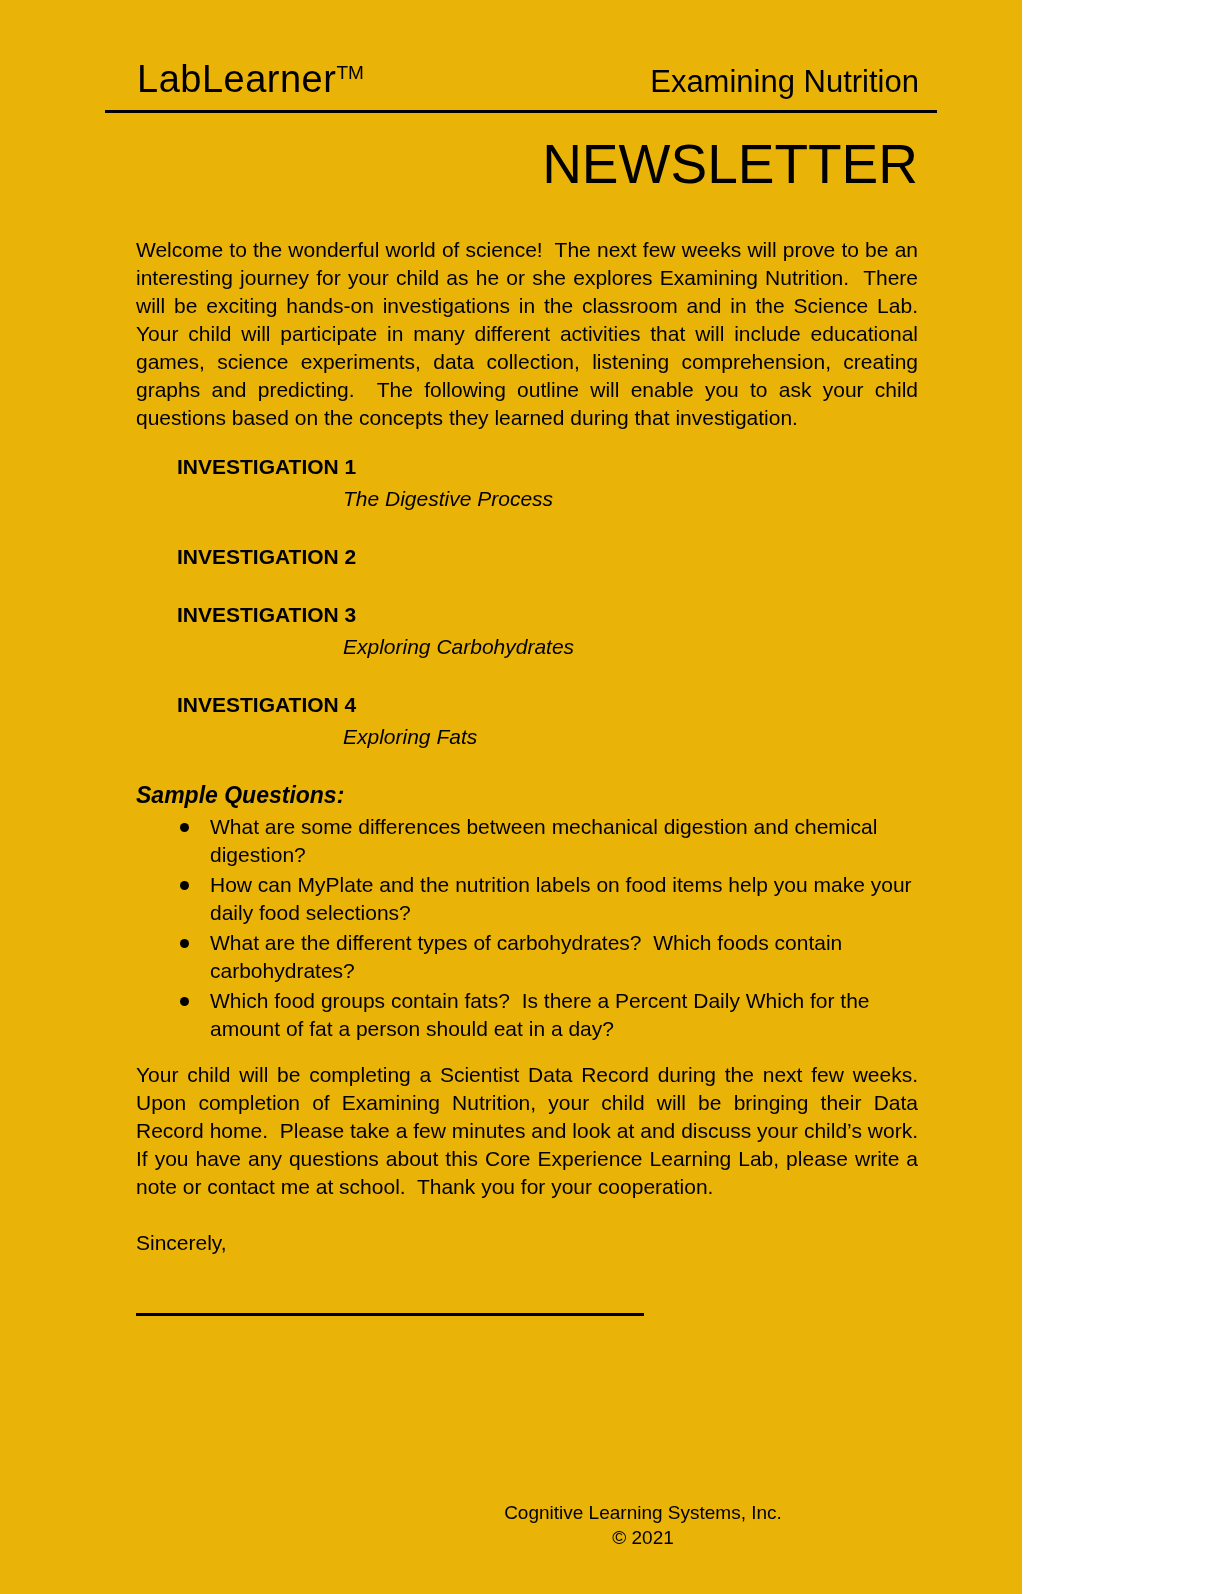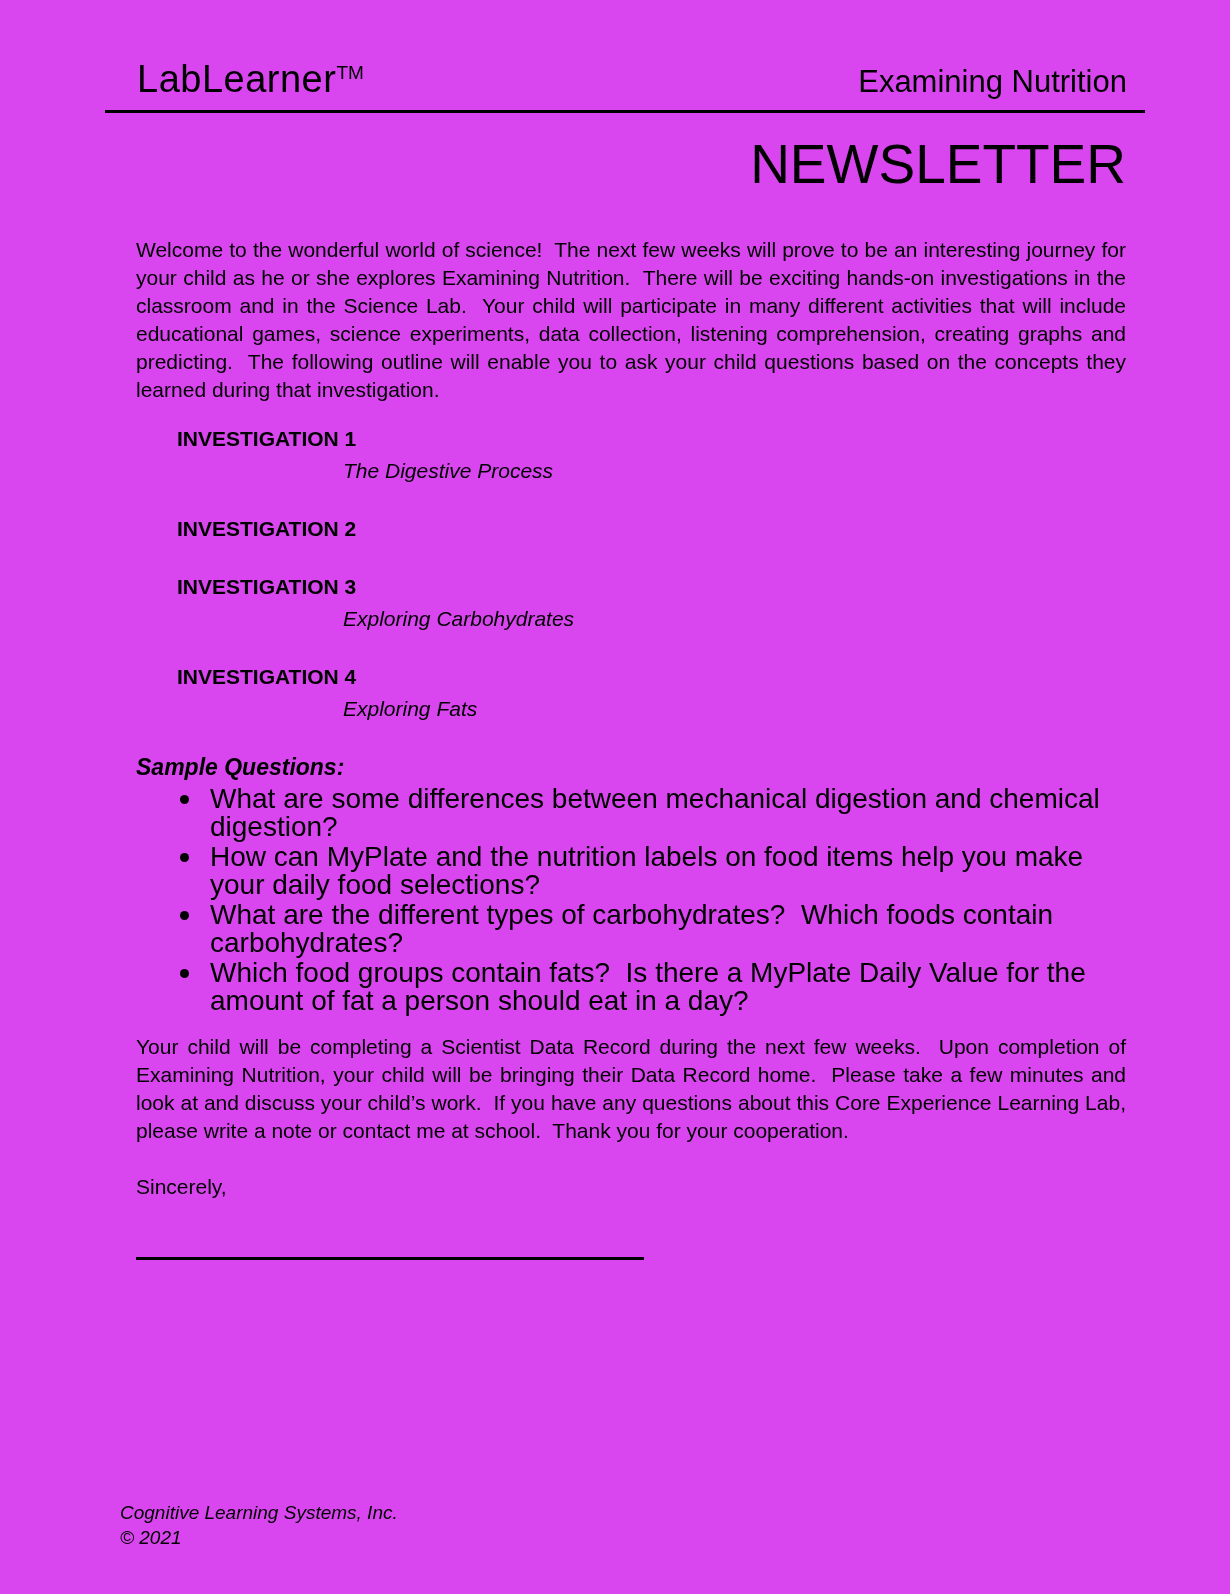--- a/index.html
+++ b/index.html
@@ -1,21 +1,21 @@
 <!DOCTYPE html>
 <html><head>
 <meta charset="utf-8">
 <style>
   * { box-sizing: border-box; }
   html, body { margin: 0; padding: 0; background: #ffffff; }
   .page {
     position: relative;
-    width: 1230px;
+    width: 1022px;
     height: 1594px;
-    background: #d946ef;
+    background: #eab308;
     color: #000000;
     font-family: "Liberation Sans", sans-serif;
     overflow: hidden;
   }
   
   .header-row {
     display: flex;
     justify-content: space-between;
     align-items: baseline;
     margin: 52px 103px 0 137px;
@@ -82,21 +82,21 @@
     font-style: italic;
   }
   .sq-list {
     list-style: none;
     margin: 4px 0 0 0;
     padding: 0;
   }
   .sq-list li {
     position: relative;
     padding-left: 74px;
-    font-size: 28px;
+    font-size: 21px;
     line-height: 28px;
     margin-bottom: 2px;
     white-space: pre-wrap;
   }
   .sq-list li::before {
     content: "";
     position: absolute;
     left: 44px;
     top: 10px;
     width: 9px;
@@ -114,26 +114,25 @@
     margin-top: 56px;
     width: 508px;
     border: none;
     border-top: 3px solid #000000;
     height: 0;
   }
   
   .footer {
     position: absolute;
     top: 1500px;
-    left: 120px;
+    left: 148px;
     width: 990px;
-    text-align: left;
+    text-align: center;
     font-size: 19px;
     line-height: 25px;
-    font-style: italic;
   }
 </style>
 </head>
 <body>
 
 <div class="page">
 
   <div class="header-row">
     <div class="brand"><span>LabLearner</span><sup>TM</sup></div>
     <div class="program">Examining Nutrition</div>
@@ -164,21 +163,21 @@
         <div class="inv-title">Exploring Fats</div>
       </div>
     </div>
 
     <div class="sq-heading">Sample Questions:</div>
 
     <ul class="sq-list">
       <li>What are some differences between mechanical digestion and chemical digestion?</li>
       <li>How can MyPlate and the nutrition labels on food items help you make your daily food selections?</li>
       <li>What are the different types of carbohydrates?  Which foods contain carbohydrates?</li>
-      <li>Which food groups contain fats?  Is there a MyPlate Daily Value for the amount of fat a person should eat in a day?</li>
+      <li>Which food groups contain fats?  Is there a Percent Daily Which for the amount of fat a person should eat in a day?</li>
     </ul>
 
     <p class="para closing">Your child will be completing a Scientist Data Record during the next few weeks.  Upon completion of Examining Nutrition, your child will be bringing their Data Record home.  Please take a few minutes and look at and discuss your child’s work.  If you have any questions about this Core Experience Learning Lab, please write a note or contact me at school.  Thank you for your cooperation.</p>
 
     <div class="signoff">Sincerely,</div>
 
     <div class="signature-line"></div>
 
   </div>
 

